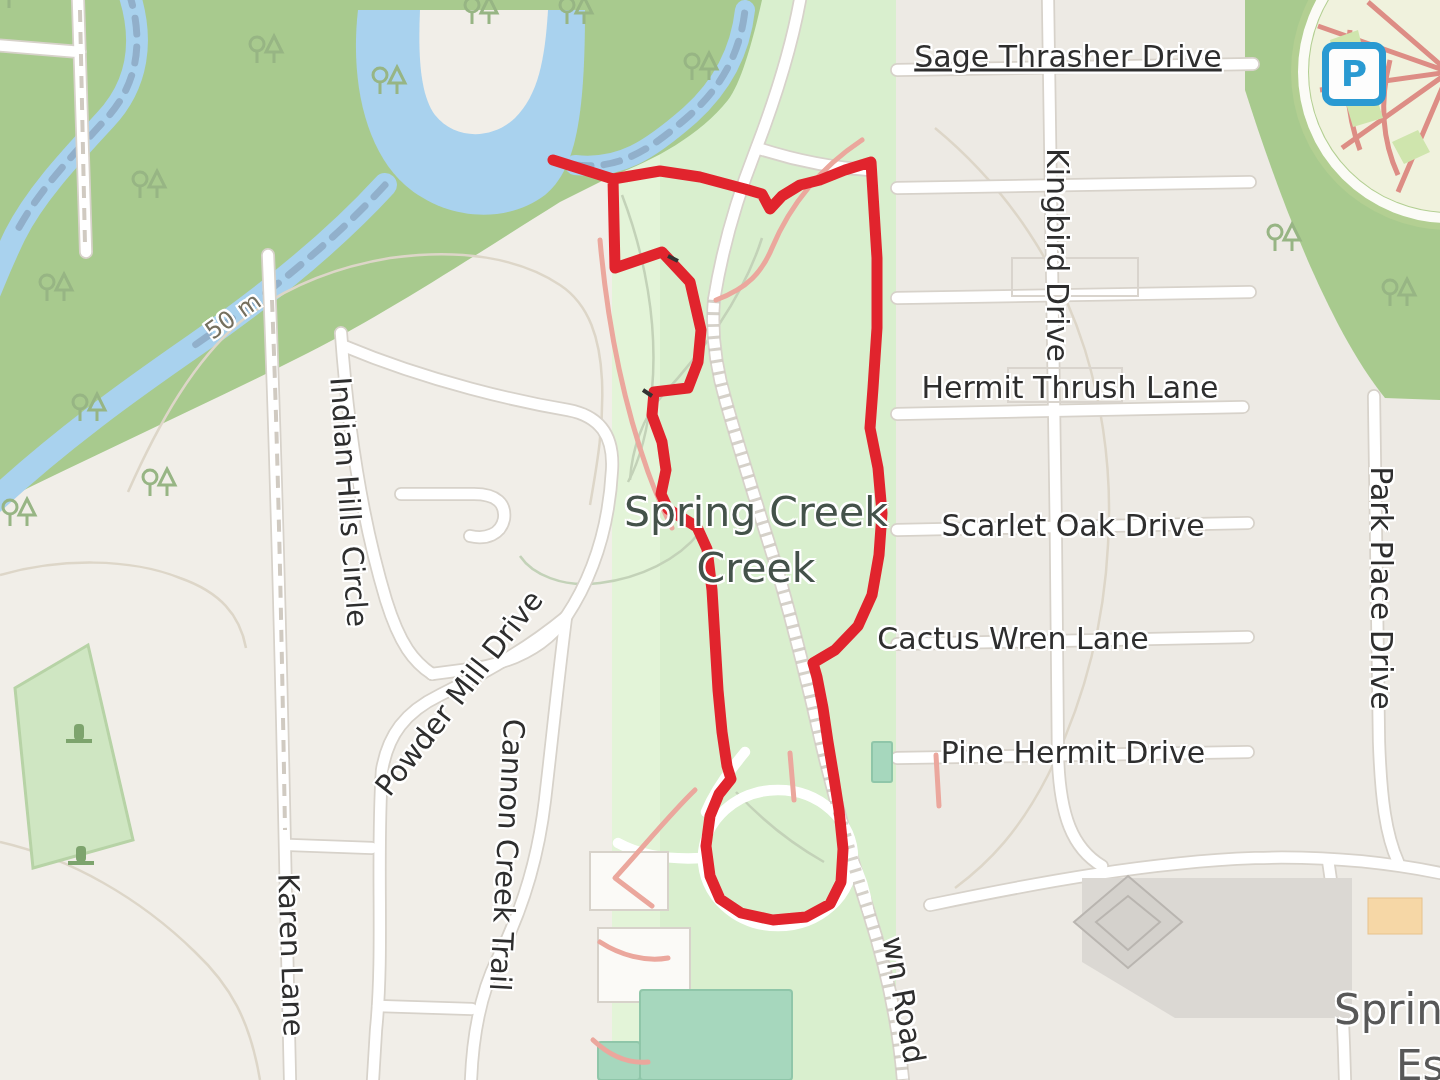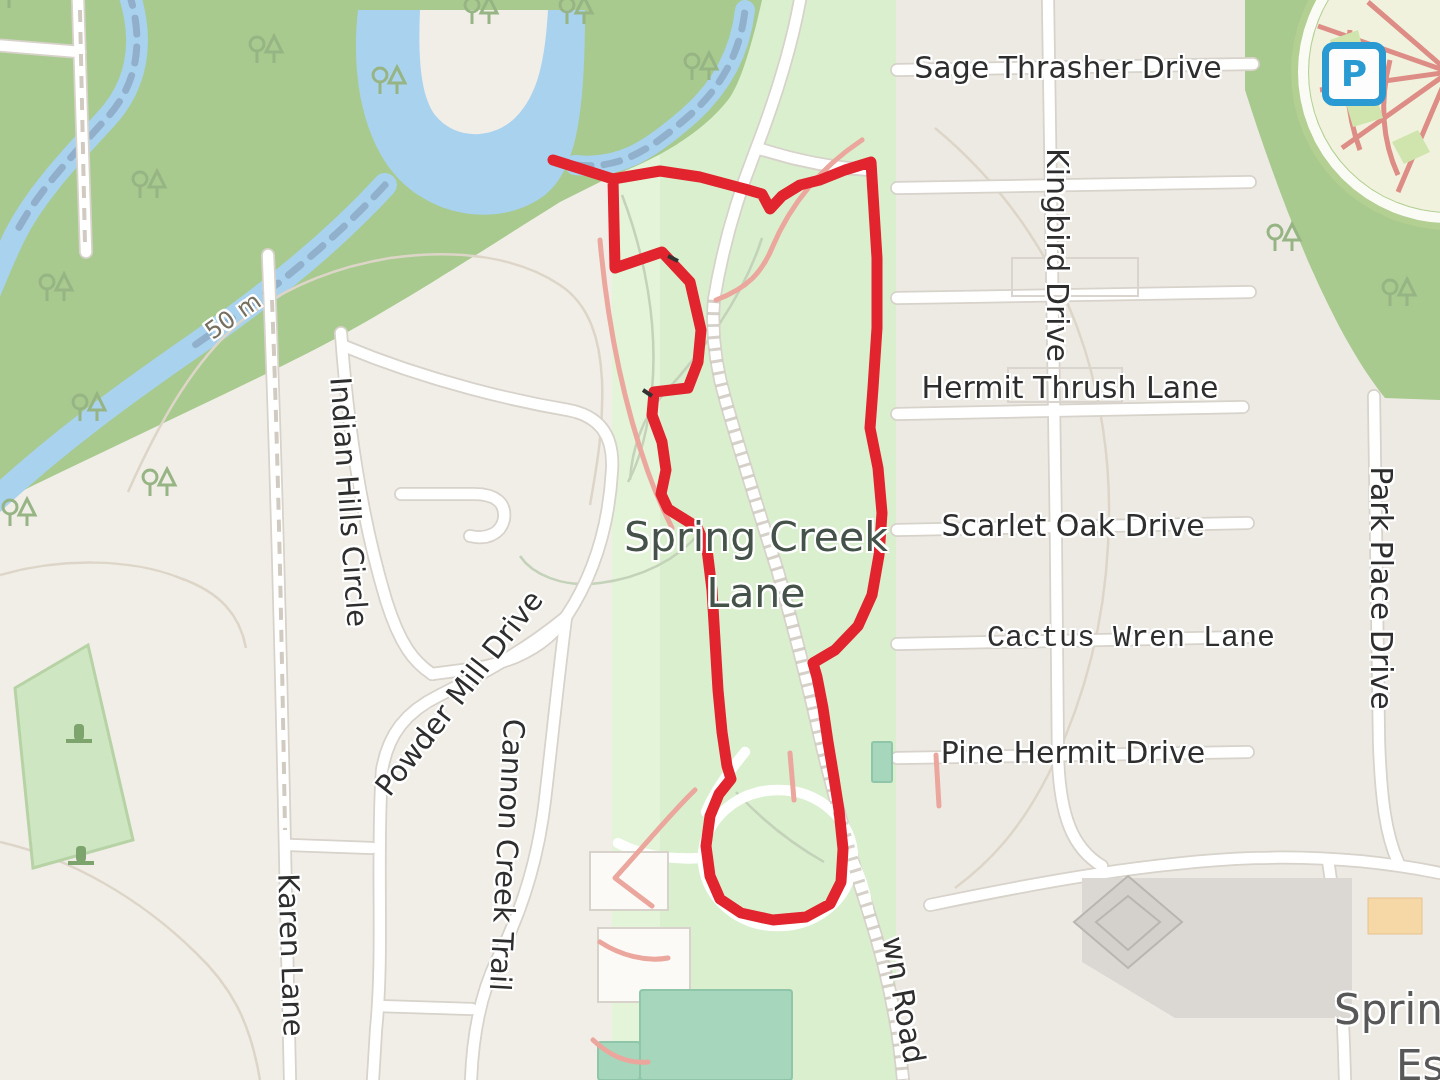--- a/index.html
+++ b/index.html
@@ -7,21 +7,21 @@
        font-family:"DejaVu Sans",sans-serif;}
   .map svg{position:absolute;left:0;top:0;}
   .lbl{position:absolute;white-space:nowrap;color:#2e2e2e;font-size:30px;
        transform:translate(-50%,-50%);
        text-shadow:-2px -2px 0 #fff,2px -2px 0 #fff,-2px 2px 0 #fff,2px 2px 0 #fff,
                    0 -2px 0 #fff,0 2px 0 #fff,-2px 0 0 #fff,2px 0 0 #fff;}
   .r90{transform:translate(-50%,-50%) rotate(90deg);}
   .park-name{position:absolute;left:756px;top:540px;transform:translate(-50%,-50%);
        text-align:center;font-size:41px;line-height:56px;color:#44524a;white-space:nowrap;
        text-shadow:-2px -2px 0 #fff,2px -2px 0 #fff,-2px 2px 0 #fff,2px 2px 0 #fff,
-                   0 -2px 0 #fff,0 2px 0 #fff,-2px 0 0 #fff,2px 0 0 #fff;margin-top:25px;}
+                   0 -2px 0 #fff,0 2px 0 #fff,-2px 0 0 #fff,2px 0 0 #fff;}
   .estates{position:absolute;left:1334px;top:982px;font-size:42px;line-height:56px;
        color:#585858;white-space:nowrap;
        text-shadow:-2px -2px 0 #fff,2px -2px 0 #fff,-2px 2px 0 #fff,2px 2px 0 #fff;}
   .estates .l2{padding-left:62px;}
   .contour-lbl{font-size:24px;color:#75705f;}
   .p-icon{position:absolute;left:1322px;top:42px;width:50px;height:50px;
        border:7px solid #2a9ad2;border-radius:12px;background:#fdfdfd;color:#2a9ad2;
        font-size:36px;font-weight:bold;line-height:50px;text-align:center;}
 </style>
 </head>
@@ -185,37 +185,37 @@
         <use href="#tp" x="1283" y="243"></use>
         <use href="#tp" x="1398" y="298"></use>
   </g>
 
   <path id="route-path" fill="none" stroke="#e1242d" stroke-width="11" stroke-linejoin="round" stroke-linecap="round" d="M553,160 L613,179 L615,268 L662,252 L690,282 L701,330 L698,362 L688,388 L654,392 L652,415 L662,442 L666,470 L661,494 L668,509 L697,527 L707,549 L712,590 L715,640 L718,690 L722,732 L727,766 L731,779 L719,794 L710,816 L706,846 L710,876 L720,899 L741,913 L773,920 L806,917 L830,904 L841,882 L843,849 L839,810 L834,778 L828,742 L823,708 L817,677 L813,663 L835,650 L858,626 L872,595 L879,555 L882,513 L878,468 L870,428 L873,388 L877,328 L877,258 L873,194 L871,162 L845,170 L820,180 L800,185 L782,196 L770,209 L762,194 L745,189 L700,177 L660,171 L613,179"></path>
   <g stroke="#333" stroke-width="4">
     <path d="M668,256 L678,261 M643,390 L652,396"></path>
   </g>
 </svg>
 
-<div class="lbl" style="left:1068px;top:67px;">Sage Thrasher Drive</div>
+<div class="lbl" style="left:1068px;top:56px;text-decoration:underline;">Sage Thrasher Drive</div>
 <div class="lbl r90" style="left:1057px;top:255px;">Kingbird Drive</div>
 <div class="lbl" style="left:1070px;top:387px;">Hermit Thrush Lane</div>
 <div class="lbl" style="left:1073px;top:525px;text-align:center;">Scarlet Oak Drive</div>
-<div class="lbl" style="left:1131px;top:638px;font-family:Liberation Mono, monospace;">Cactus Wren Lane</div>
+<div class="lbl" style="left:1013px;top:638px;">Cactus Wren Lane</div>
 <div class="lbl" style="left:1073px;top:752px;">Pine Hermit Drive</div>
 <div class="lbl r90" style="left:1381px;top:588px;">Park Place Drive</div>
 <div class="lbl" style="left:349px;top:502px;font-size:29px;transform:translate(-50%,-50%) rotate(86deg);">Indian Hills Circle</div>
 <div class="lbl" style="left:459px;top:693px;font-size:29px;transform:translate(-50%,-50%) rotate(-52deg);">Powder Mill Drive</div>
 <div class="lbl" style="left:507px;top:855px;font-size:29px;transform:translate(-50%,-50%) rotate(93deg);">Cannon Creek Trail</div>
 <div class="lbl" style="left:291px;top:955px;font-size:29px;transform:translate(-50%,-50%) rotate(88deg);">Karen Lane</div>
 <div class="lbl" style="left:904px;top:1000px;transform:translate(-50%,-50%) rotate(80deg);">wn Road</div>
 <div class="lbl contour-lbl" style="left:233px;top:316px;transform:translate(-50%,-50%) rotate(-35deg);">50 m</div>
 
 <div class="park-name">
   <div>Spring Creek</div>
-  <div>Lane</div>
+  <div>Creek</div>
 </div>
 
 <div class="estates">
   <div>Spring</div>
   <div class="l2">Estates</div>
 </div>
 
 <div class="p-icon">P</div>
 
 </div>

